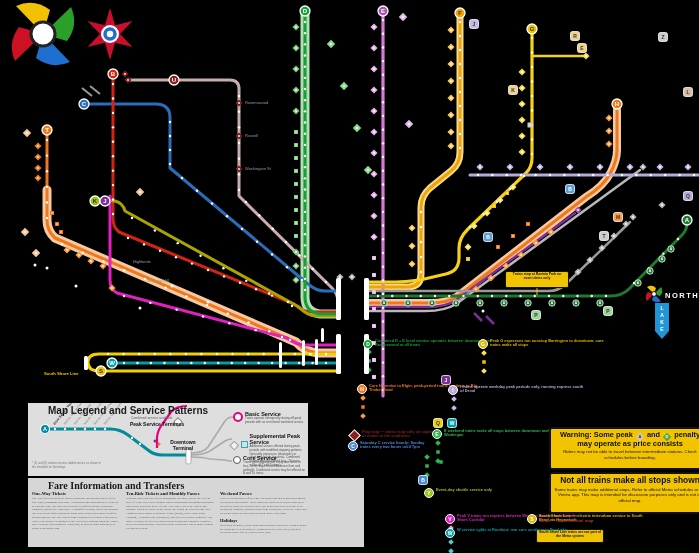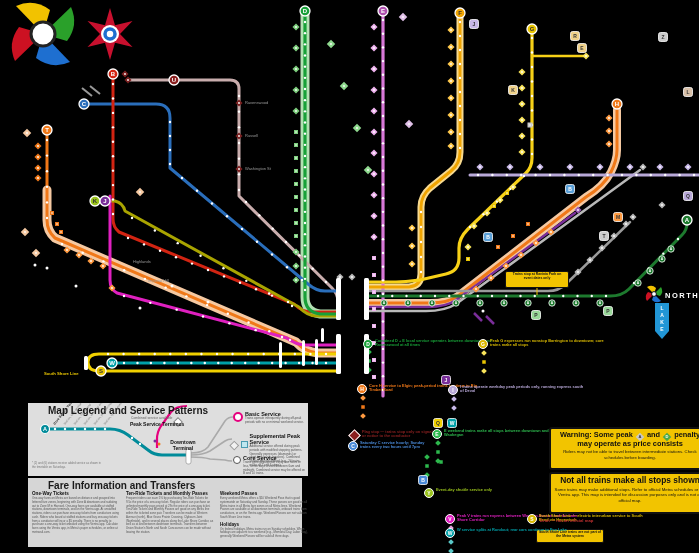--- a/index.html
+++ b/index.html
@@ -1,21 +1,21 @@
 <!DOCTYPE html>
 <html><head>
 <meta charset="utf-8">
 <style>
   html,body{margin:0;padding:0;background:#000;}
   #stage{position:relative;width:699px;height:553px;background:#000;overflow:hidden;
          font-family:"Liberation Sans", sans-serif;}
   #mapsvg{position:absolute;left:0;top:0;}
   .panel{position:absolute;background:#dedede;color:#222;}
   #legend-panel{left:28px;top:403px;width:280px;height:73px;}
-  #fare-panel{left:28px;top:478px;width:274px;height:69px;background:#d6d6d6;}
+  #fare-panel{left:28px;top:478px;width:336px;height:69px;background:#d6d6d6;font-family:Liberation Serif, serif;}
   .panel-title{position:absolute;left:20px;top:2px;font-size:10px;font-weight:bold;color:#1a1a1a;}
   .svc{position:absolute;width:72px;}
   .svc h4{margin:0;font-size:5.5px;color:#111;}
   .svc p{margin:0;font-size:3px;line-height:1.25;color:#555;}
   .svc-row{display:flex;gap:2px;align-items:flex-start;}
   .mk{flex:0 0 auto;margin-top:1px;}
   .ring{width:6px;height:6px;border-radius:50%;background:#fff;}
   .ring.pink{border:2px solid #e6007e;}
   .ring.dark{border:1.5px solid #555;}
   .dmd-sm{width:4.5px;height:4.5px;background:#f2f2f2;border:1px solid #999;transform:rotate(45deg);display:inline-block;}

